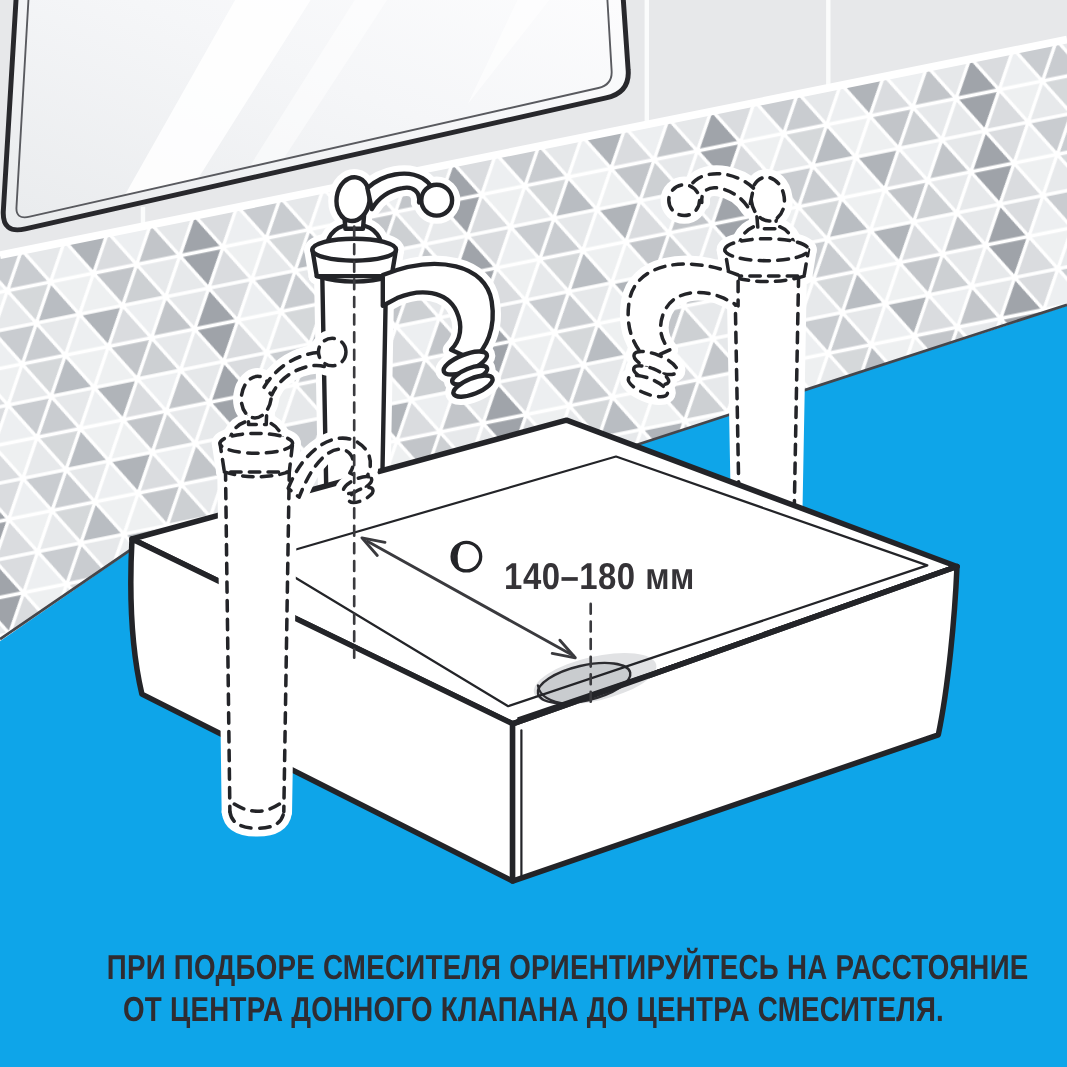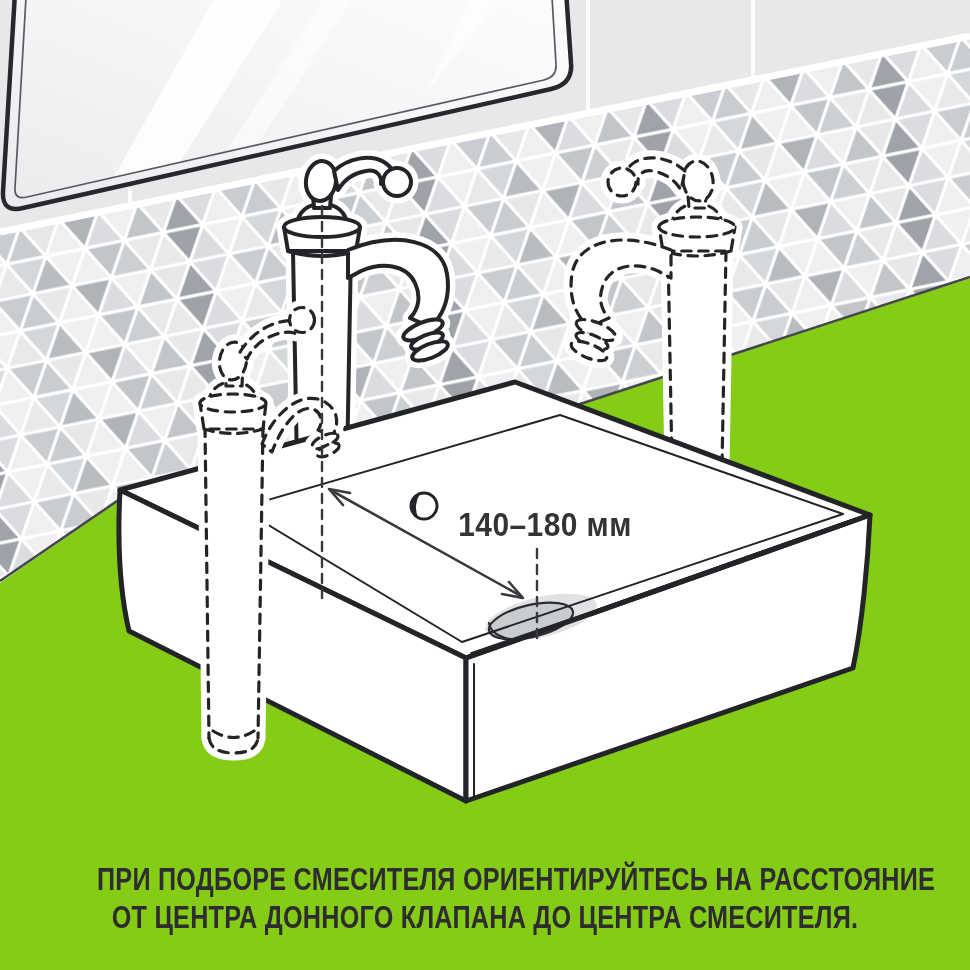--- a/index.html
+++ b/index.html
@@ -1,17 +1,17 @@
 <!DOCTYPE html>
 <html><head>
 <meta charset="utf-8">
 <style>
   html,body{margin:0;padding:0;background:#ffffff;}
   .stage{
-    position:relative;width:970px;height:970px;background:#84cc16;
+    position:relative;width:970px;height:970px;background:#0ea5e9;
     overflow:hidden;font-family:"Liberation Sans", sans-serif;
   }
   .stage svg{position:absolute;left:0;top:0;}
 
   
   .halo{stroke:#ffffff;stroke-width:15;stroke-linejoin:round;stroke-linecap:round;}
   .ink{stroke:#232428;fill:none;stroke-linejoin:round;stroke-linecap:round;}
   .ink.solidw{stroke-width:4;}
   .ink.dash{stroke-width:3.2;stroke-dasharray:9.5 7.5;}
 

